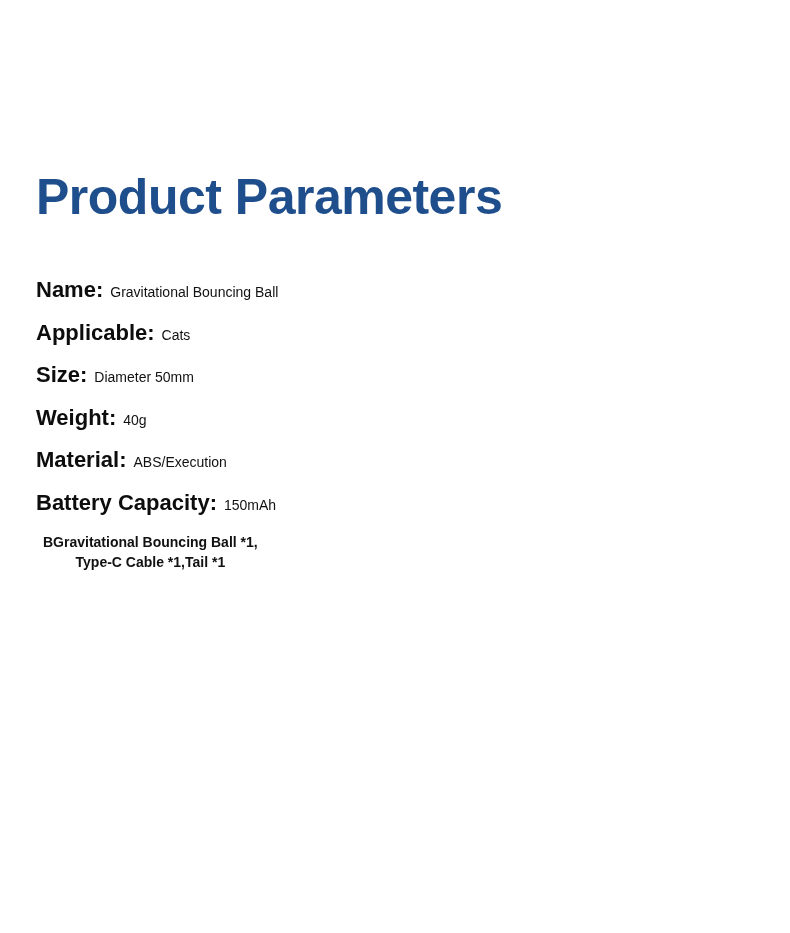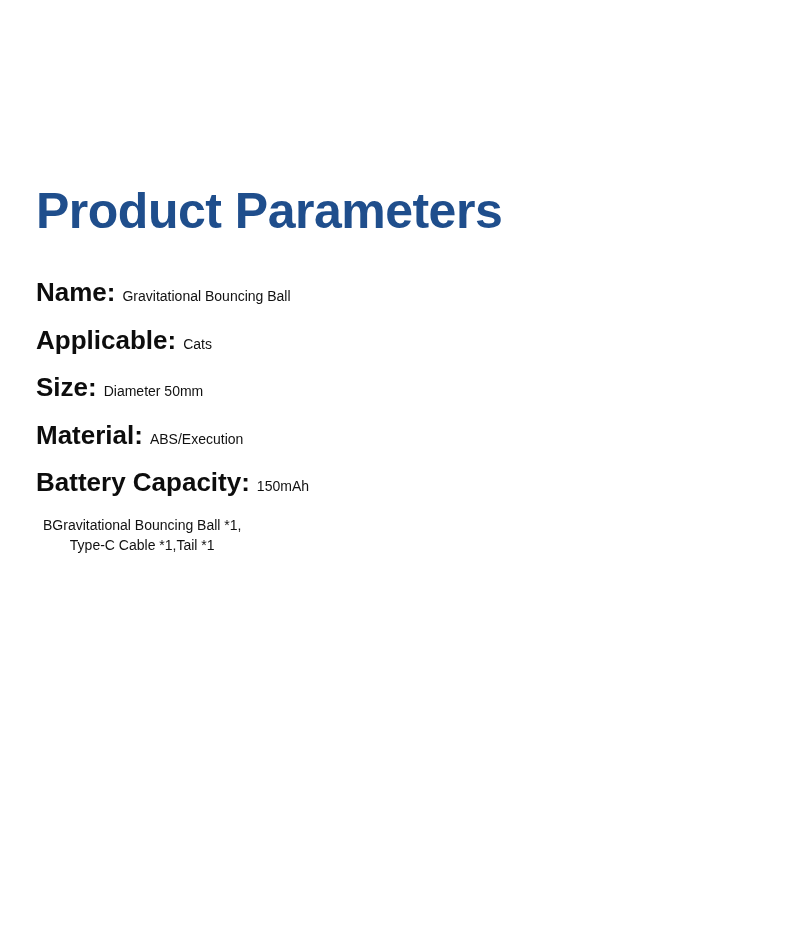--- a/index.html
+++ b/index.html
@@ -16,57 +16,58 @@
   }
   .page {
     position: relative;
     width: 790px;
     height: 933px;
     box-sizing: border-box;
   }
   .page-title {
     position: absolute;
     left: 36px;
-    top: 150px;
+    top: 136px;
     font-size: 50px;
     font-weight: bold;
     letter-spacing: -0.5px;
     color: #1f4e8c;
     line-height: 1.1;
     white-space: nowrap;
   }
   .spec-list {
     position: absolute;
     left: 36px;
     top: 277px;
     width: 720px;
   }
   .spec-row {
     display: flex;
     align-items: baseline;
     margin-bottom: 16.5px;
   }
   .spec-label {
-    font-size: 26px;
+    font-size: 22px;
     font-weight: bold;
     color: #0d0d0d;
     white-space: nowrap;
     flex: 0 0 auto;
   }
   .spec-value {
     font-size: 14px;
     font-weight: normal;
     color: #111111;
     margin-left: 7px;
     white-space: pre-line;
     line-height: 1.45;
     flex: 0 1 auto;
   }
   .spec-row.multiline .spec-value {
     text-align: center;
+    font-weight: bold;
   }
 </style>
 </head>
 <body>
 
 <div class="page">
 
   <h1 class="page-title">Product Parameters</h1>
 
   <div class="spec-list">
@@ -79,20 +80,24 @@
     <div class="spec-row">
       <span class="spec-label">Applicable:</span>
       <span class="spec-value">Cats</span>
     </div>
 
     <div class="spec-row">
       <span class="spec-label">Size:</span>
       <span class="spec-value">Diameter 50mm</span>
     </div>
 
+    <div class="spec-row">
+      <span class="spec-label">Weight:</span>
+      <span class="spec-value">40g</span>
+    </div>
 
     <div class="spec-row">
       <span class="spec-label">Material:</span>
       <span class="spec-value">ABS/Execution</span>
     </div>
 
     <div class="spec-row">
       <span class="spec-label">Battery Capacity:</span>
       <span class="spec-value">150mAh</span>
     </div>

